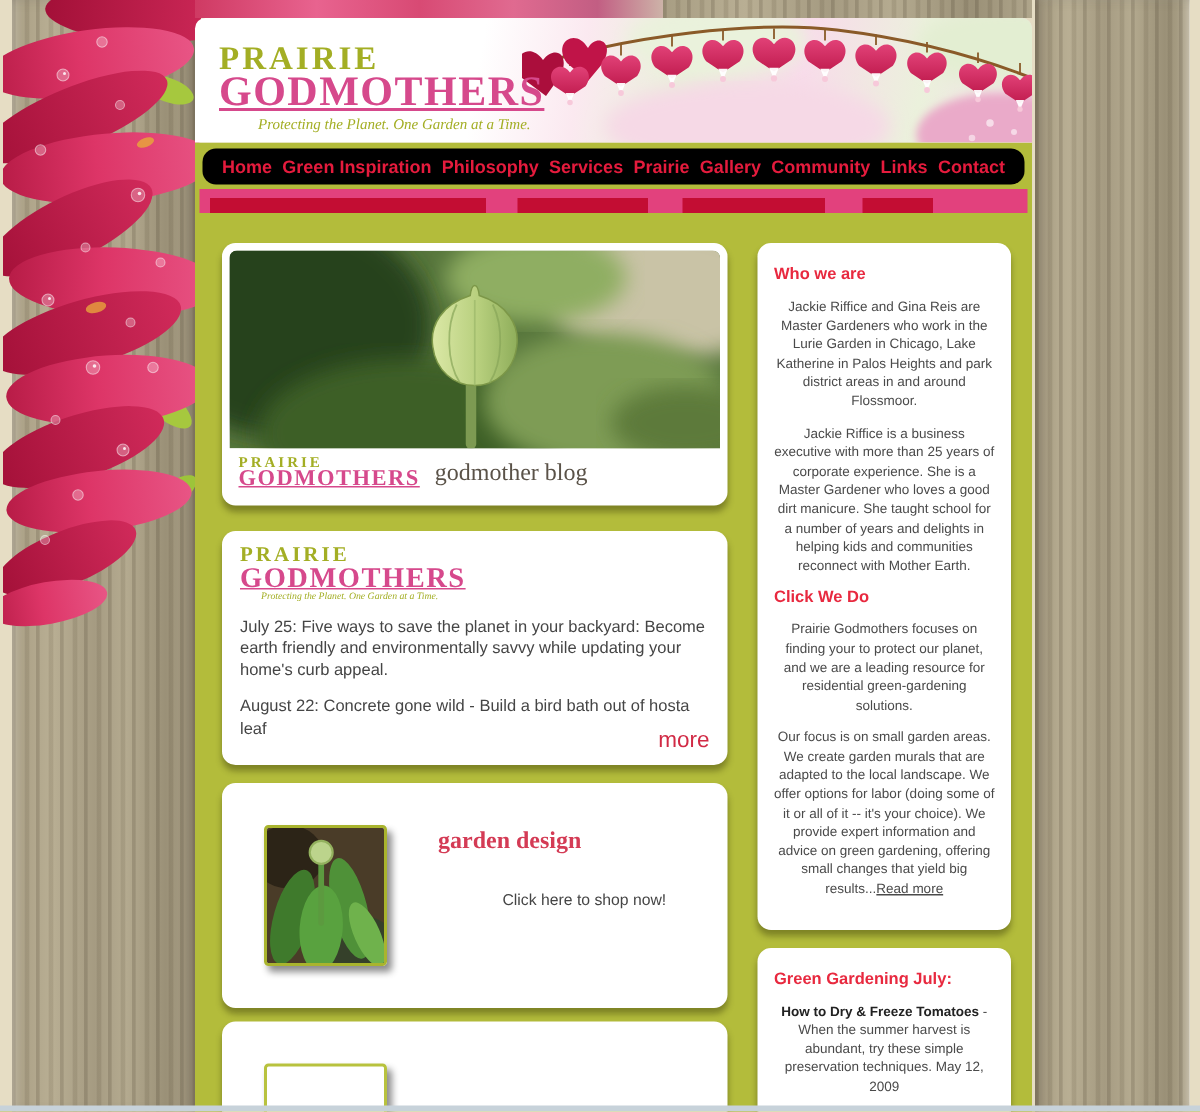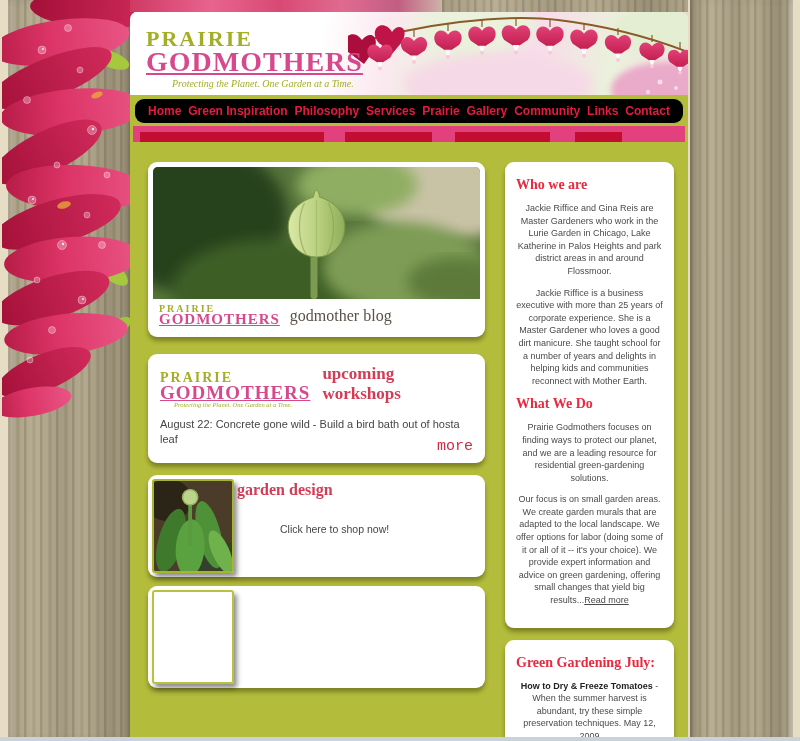--- a/index.html
+++ b/index.html
@@ -63,35 +63,35 @@
   .photo-strip { height:33px; display:flex; align-items:center; gap:10px; padding:0 6px; }
   .logo-strip .l1 { font-size:10px; } .logo-strip .l2 { font-size:15px; }
   .blog-label { font-family:"Liberation Serif",serif; color:#5a5248; font-size:16px; }
 
   
   .workshops-card { padding:10px 12px 8px; margin-bottom:12px; }
   .ws-head { display:flex; align-items:flex-end; gap:12px; margin-bottom:6px; }
   .logo-ws .l1 { font-size:14px; } .logo-ws .l2 { font-size:19px; } .logo-ws .tag { font-size:6.5px; margin-left:14px; }
   .ws-title { font-family:"Liberation Serif",serif; color:#d43b55; font-size:17px; font-weight:bold; padding-bottom:4px; }
   .ws-item { font-size:11px; color:#454545; line-height:1.35; margin:9px 0; }
-  .ws-more { display:block; text-align:right; font-family:Liberation Mono, monospace; color:#d12a45;
+  .ws-more { display:block; text-align:right; font-family:Liberation Sans, sans-serif; color:#d12a45;
              font-size:15px; margin-top:-18px; text-decoration:none; }
 
   
-  .feature-card { padding:4px; display:flex; gap:3px; margin-bottom:9px; }
+  .feature-card { padding:28px; display:flex; gap:34px; margin-bottom:9px; }
   .thumb { width:82px; height:94px; border:2px solid #a9b42e; border-radius:3px; flex-shrink:0;
            box-shadow:3px 4px 5px rgba(0,0,0,.45); overflow:hidden; }
   .thumb svg { width:100%; height:100%; display:block; }
   .feature-body h3 { font-family:"Liberation Serif",serif; color:#d43b55; font-size:16px; font-weight:bold; margin:2px 0 11px; }
   .feature-body p { font-size:10.5px; color:#454545; line-height:1.35; }
   .cta { display:inline-block; margin-top:13px; font-size:10.5px; color:#454545; text-decoration:none;margin-left:43px; }
 
   
   .side-card { padding:12px 11px; font-size:9px; color:#4a4a4a; }
-  .side-card h4 { color:#e8293f; font-size:14px; margin:3px 0 9px;font-family:Liberation Serif, serif; }
+  .side-card h4 { color:#e8293f; font-size:11px; margin:3px 0 9px; }
   .side-card p { line-height:1.4; margin-bottom:9px;text-align:center; }
   .side-card a { color:#4a4a4a; text-decoration:underline; }
   .who-card { margin-bottom:12px; }
   .news-item { line-height:1.4; margin-bottom:9px; }
   .news-item b { color:#222; }
 </style>
 </head>
 <body>
 
 <div class="wood wood-left"></div>
@@ -276,22 +276,22 @@
         </div>
       </div>
 
       <div class="card workshops-card">
         <div class="ws-head">
           <div class="logo logo-ws">
             <div class="l1">PRAIRIE</div>
             <div class="l2">GODMOTHERS</div>
             <div class="tag">Protecting the Planet. One Garden at a Time.</div>
           </div>
-          <div class="ws-title">upcoming workshops</div>
-        </div>
+        </div>
+        <p class="ws-item">July 25: Five ways to save the planet in your backyard: Become earth friendly and environmentally savvy while updating your home's curb appeal.</p>
         <p class="ws-item">August 22: Concrete gone wild - Build a bird bath out of hosta leaf</p>
         <a href="#" class="ws-more">more</a>
       </div>
 
       <div class="card feature-card">
         <div class="thumb">
           <svg viewBox="0 0 82 94" preserveAspectRatio="xMidYMid slice">
             <rect width="82" height="94" fill="#4a3c28"></rect>
             <ellipse cx="15" cy="20" rx="25" ry="22" fill="#2c2417"></ellipse>
             <ellipse cx="60" cy="80" rx="30" ry="20" fill="#35402a"></ellipse>
@@ -319,22 +319,22 @@
           
         </div>
       </div>
     </div>
 
     <div class="col-right">
       <div class="card side-card who-card">
         <h4>Who we are</h4>
         <p>Jackie Riffice and Gina Reis are Master Gardeners who work in the Lurie Garden in Chicago, Lake Katherine in Palos Heights and park district areas in and around Flossmoor.</p>
         <p>Jackie Riffice is a business executive with more than 25 years of corporate experience. She is a Master Gardener who loves a good dirt manicure. She taught school for a number of years and delights in helping kids and communities reconnect with Mother Earth.</p>
-        <h4>What We Do</h4>
-        <p>Prairie Godmothers focuses on finding ways to protect our planet, and we are a leading resource for residential green-gardening solutions.</p>
+        <h4>Click We Do</h4>
+        <p>Prairie Godmothers focuses on finding your to protect our planet, and we are a leading resource for residential green-gardening solutions.</p>
         <p><span>Our focus is on small garden areas. We create garden murals that are adapted to the local landscape. We offer options for labor (doing some of it or all of it -- it's your choice). We provide expert information and advice on green gardening, offering small changes that yield big results...</span><a href="#">Read more</a></p>
       </div>
 
       <div class="card side-card news-card">
         <h4>Green Gardening July:</h4>
         <p class="news-item"><b>How to Dry &amp; Freeze Tomatoes</b><span> -When the summer harvest is abundant, try these simple preservation techniques. May 12, 2009 </span></p>
 
       </div>
 
     </div>

